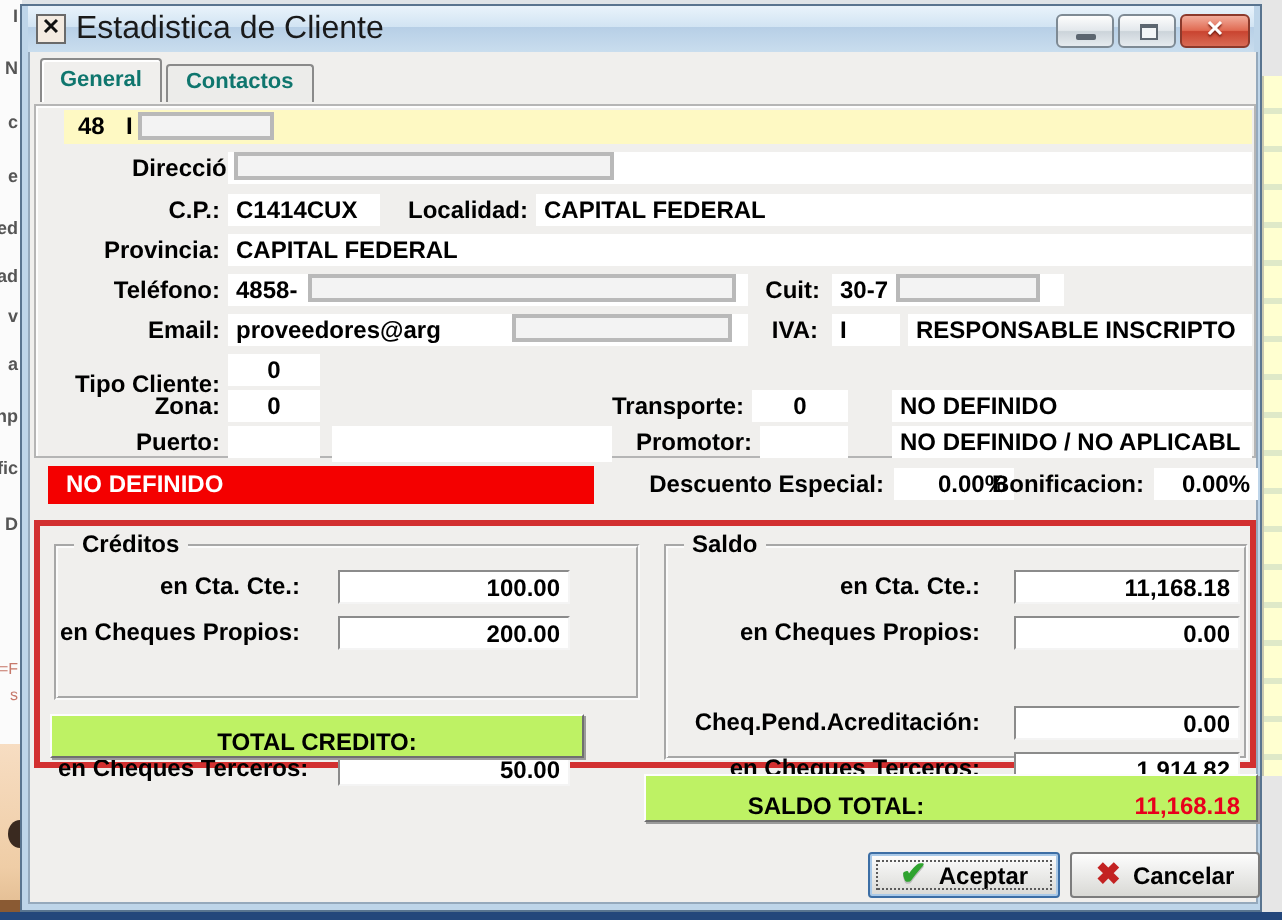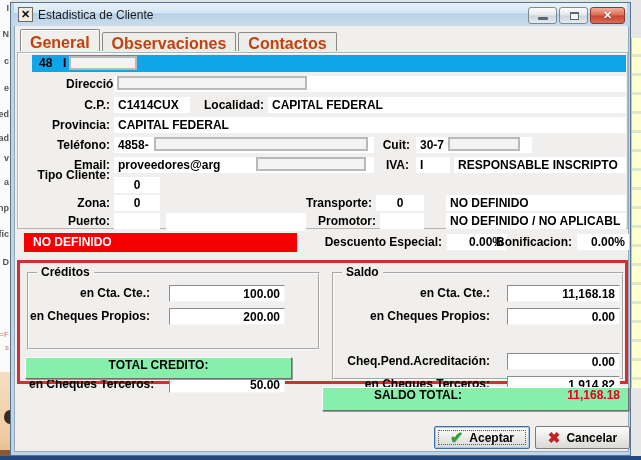--- a/index.html
+++ b/index.html
@@ -18,21 +18,21 @@
      background:repeating-linear-gradient(180deg,#ffffd0 0 16px,#dfe9c8 16px 19px); border-left:1px solid #c8c8b0; }
   .bottom-line { position:absolute; left:0; bottom:0; width:641px; height:4px; background:#24477b; z-index:1; }
 
   
   .dialog { position:absolute; left:10px; top:2px; width:621px; height:454px; z-index:2;
     background:#bed5e9; border:1px solid #59748f; padding:0 3px 4px 3px; }
   .titlebar { height:23px; display:flex; align-items:center; padding:0 2px 0 4px;
     background:linear-gradient(#e9f3fb,#d2e4f3 45%,#b7cfe6 46%,#c9ddee); }
   .title-icon { width:15px; height:15px; background:#f4ebe1; border:1px solid #6a6a6a; color:#111;
     font-size:11px; font-weight:900; line-height:13px; text-align:center; margin-right:5px; flex:0 0 auto; }
-  .title-text { font-size:12px; color:#1a1a1a; white-space:nowrap; }
+  .title-text { font-size:16px; color:#1a1a1a; white-space:nowrap; }
   .win-btns { margin-left:auto; display:flex; gap:2px; padding-top:1px; }
   .win-btn { width:29px; height:17px; border:1px solid #7e8a94; border-radius:3px; position:relative;
     background:linear-gradient(#fdfdfd,#e3e8ec 48%,#ccd4da 52%,#e6ebef); cursor:default; }
   .win-btn .minbar { position:absolute; left:9px; top:9px; width:10px; height:3px; background:#5c6670; border-radius:1px; }
   .win-btn .maxbox { position:absolute; left:10px; top:4px; width:9px; height:8px; border:1px solid #5c6670; border-top-width:2px; background:#f2f5f7; }
   .win-btn.close { width:35px; border-color:#8c3a2c; color:#fff; font-weight:bold; font-size:11px;
     text-align:center; line-height:15px; text-shadow:0 1px 1px #7c2416;
     background:linear-gradient(#f2ad9c,#e06a52 48%,#c94430 52%,#d96b55); }
 
   
@@ -40,41 +40,41 @@
   .lbl { position:absolute; font-size:12px; font-weight:bold; color:#000; text-align:right; height:15px; line-height:15px; white-space:nowrap; }
   .fld { position:absolute; height:16px; background:#fff; font-size:12px; font-weight:bold; color:#000;
     line-height:16px; padding:0 4px; white-space:nowrap; overflow:hidden; }
   .fld.sunk { border:1px solid; border-color:#8b8b8b #f4f4f4 #f4f4f4 #8b8b8b; }
   .fld.num { text-align:right; }
   .fld.ctr { text-align:center; padding:0; }
   .redact { position:absolute; background:#f3f3f3; border:2px solid #b9b9b9; height:14px; top:0; }
 
   
   .tabbar { position:absolute; left:5px; top:4px; display:flex; align-items:flex-end; height:21px; z-index:3; }
-  .tab { font-size:16px; font-weight:bold; padding:2px 9px 3px 9px; background:#ececea; color:#c2410c;
+  .tab { font-size:11px; font-weight:bold; padding:2px 9px 3px 9px; background:#ececea; color:#0f766e;
     border:1px solid #8a8a8a; border-bottom:none; border-radius:2px 2px 0 0; margin-right:2px; height:19px; }
   .tab.active { background:#f0efed; height:22px; padding-top:4px; box-shadow:inset 1px 1px 0 #fff; position:relative; z-index:4; }
 
   
   .info-panel { position:absolute; left:2px; top:26px; width:611px; height:177px; background:#f0efed;
     border:1px solid #b5b5b5; box-shadow:inset 1px 1px 0 #fdfdfd; }
-  .row1-strip { position:absolute; left:14px; top:2px; width:594px; height:17px; background:#0ea5e9; }
+  .row1-strip { position:absolute; left:14px; top:2px; width:594px; height:17px; background:#fef9c3; }
   .row1-strip .code { position:absolute; left:7px; top:1px; font-size:12px; font-weight:bold; }
   .row1-strip .pre  { position:absolute; left:31px; top:1px; font-size:12px; font-weight:bold; }
   .row1-strip .redact { left:37px; top:1px; width:68px; }
 
   .l-dir   { top:24px; left:0; width:92px;padding-left:48px; }
   .l-cp    { top:45px; left:0; width:92px; }
   .l-loc   { top:45px; left:150px; width:96px; }
   .l-prov  { top:65px; left:0; width:92px; }
   .l-tel   { top:85px; left:0; width:92px; }
   .l-cuit  { top:85px; left:300px; width:92px; }
   .l-email { top:105px; left:0; width:92px; }
   .l-iva   { top:105px; left:320px; width:71px; }
-  .l-tipo  { top:115px; left:0; width:92px;padding-left:16px; }
+  .l-tipo  { top:132px; left:0; width:92px;padding-left:16px; }
   .l-zona  { top:143px; left:0; width:92px; }
   .l-trans { top:143px; left:258px; width:96px; }
   .l-puerto{ top:161px; left:0; width:92px; }
   .l-prom  { top:161px; left:262px; width:96px; }
 
   .f-dir      { top:23px; left:96px; width:512px; }
   .f-dir .redact { left:3px; width:190px; top:0; }
   .f-cp       { top:44px; left:96px; width:76px; }
   .f-loc      { top:44px; left:250px; width:358px; }
   .f-prov     { top:64px; left:96px; width:512px; }
@@ -112,22 +112,22 @@
   .g-cred { left:7px; top:9px; width:293px; height:78px; }
   .g-saldo{ left:312px; top:9px; width:292px; height:108px; }
   .grow { position:absolute; left:0; width:100%; height:17px; }
   .g-cred .grow .glbl { position:absolute; left:0; width:121px; text-align:right; font-size:12px; font-weight:bold; line-height:16px; white-space:nowrap; }
   .g-cred .grow .gfld { position:absolute; left:140px; width:116px; }
   .g-saldo .grow .glbl { position:absolute; left:0; width:156px; text-align:right; font-size:12px; font-weight:bold; line-height:16px; white-space:nowrap; }
   .g-saldo .grow .gfld { position:absolute; left:173px; width:113px; }
   .grow.r1 { top:11px; } .grow.r2 { top:34px; } .grow.r3 { top:56px;margin-top:46px; } .grow.r4 { top:79px; }
   .gfld { top:0; height:17px; }
 
-  .total-panel { position:absolute; background:#86efac; border:1px solid; border-color:#fdfdfd #6f6f6f #6f6f6f #fdfdfd;
-    box-shadow:1px 1px 0 #9b9b9b; display:flex; align-items:flex-start; }
+  .total-panel { position:absolute; background:#bef264; border:1px solid; border-color:#fdfdfd #6f6f6f #6f6f6f #fdfdfd;
+    box-shadow:1px 1px 0 #9b9b9b; display:flex; align-items:flex-end; }
   .tp-cred { left:5px; top:94px; width:267px; height:22px; }
   .tp-saldo { left:307px; top:361px; width:307px; height:24px; }
   .total-panel .tlabel { flex:1; text-align:center; font-size:12px; font-weight:bold; }
   .total-panel .tvalue { width:115px; text-align:right; padding-right:8px; font-size:12px; font-weight:bold; }
   .tp-cred .tvalue { background:#fafaf8; height:16px; line-height:16px; margin-right:6px; padding-right:4px; border:1px solid #d8d8d4; }
   .tp-saldo .tvalue { color:#e8001c; }
 
   
   .btn { position:absolute; top:400px; height:23px; font-family:"Liberation Sans",sans-serif; font-size:12px; font-weight:bold;
     display:flex; align-items:center; justify-content:center; gap:6px; cursor:default;
@@ -183,21 +183,20 @@
             <span class="maxbox"></span>
           </span>
         <span class="win-btn close">✕</span>
       </span>
     </div>
 
     <div class="client">
 
       <div class="tabbar">
         <div class="tab active">General</div>
-        <div class="tab">Observaciones</div>
         <div class="tab">Contactos</div>
       </div>
 
       <div class="info-panel">
 
         <div class="row1-strip">
           <span class="code">48</span>
           <span class="pre">I</span>
           <span class="redact"></span>
         </div>

